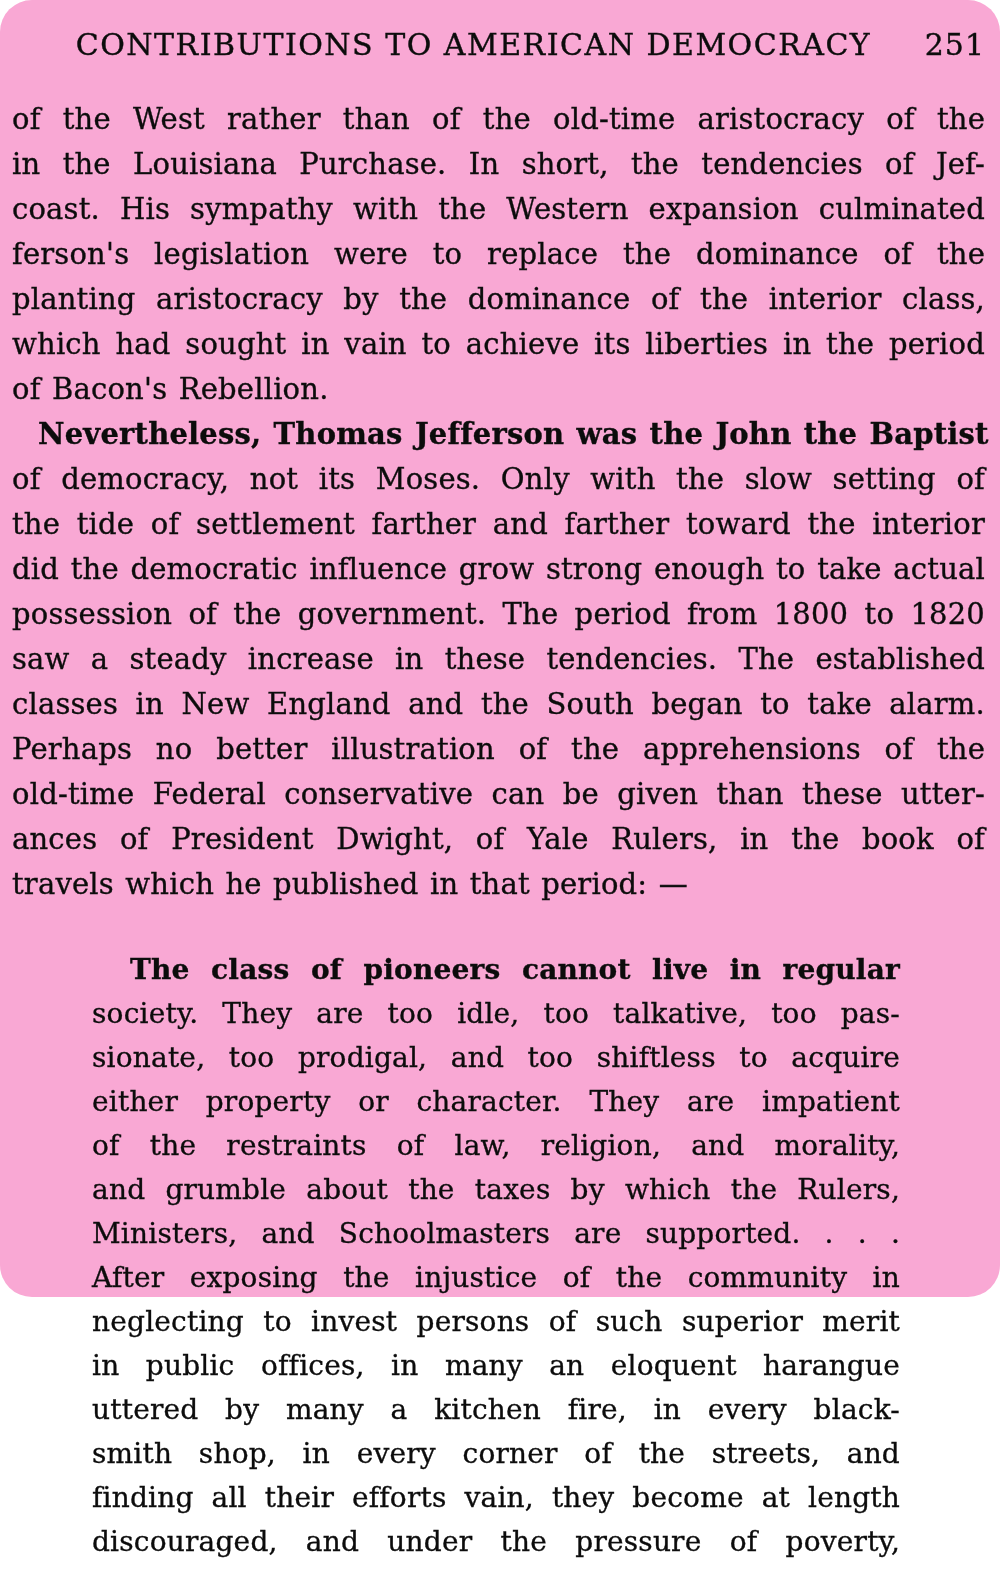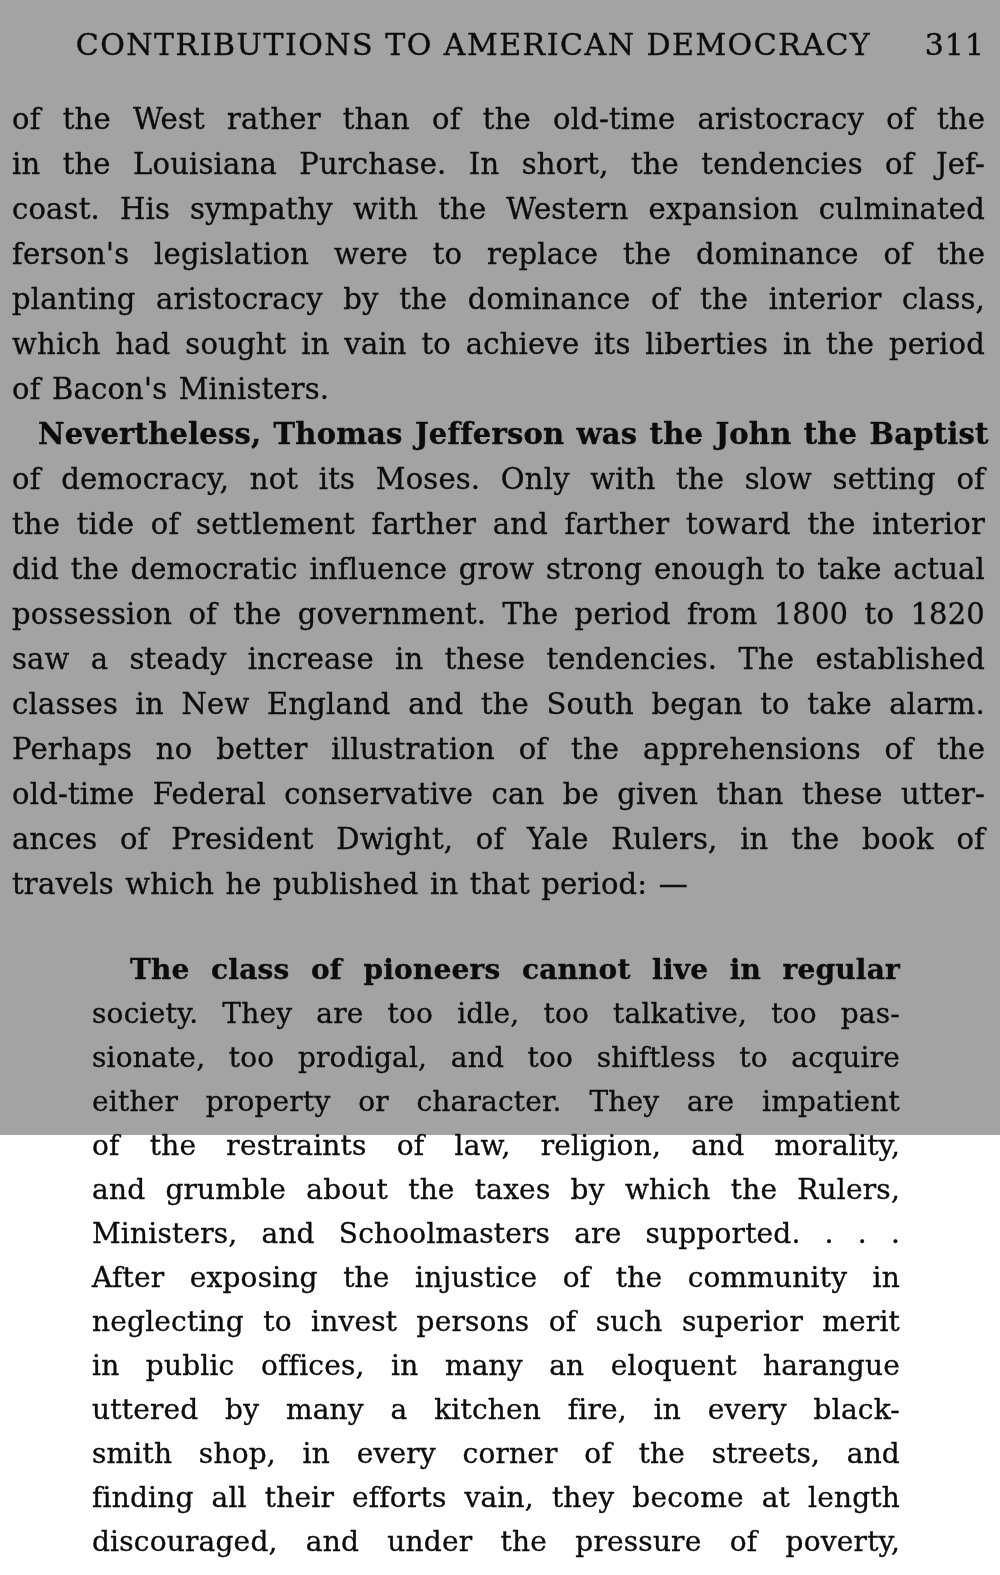--- a/index.html
+++ b/index.html
@@ -10,22 +10,23 @@
   body {
     width: 1000px;
     height: 1575px;
     overflow: hidden;
     font-family: "DejaVu Serif", serif;
     color: #0c0c0c;
   }
   .page {
     position: relative;
     width: 1000px;
-    height: 1135px;
-    background: #a3a3a3;
+    height: 1297px;
+    background: #f9a8d4;
+    border-radius: 32px;
   }
   .running-head {
     position: absolute;
     top: 24px;
     left: 12px;
     right: 15px;
     height: 42px;
     line-height: 42px;
     text-align: center;
     font-size: 30px;
@@ -78,33 +79,33 @@
     text-indent: 38px;
   }
 </style>
 </head>
 <body>
 
 <div class="page">
 
   <div class="running-head">
     <span>CONTRIBUTIONS TO AMERICAN DEMOCRACY</span>
-    <span class="folio">311</span>
+    <span class="folio">251</span>
   </div>
 
   <div class="body-text">
 
     <div>
       <div class="line">of the West rather than of the old-time aristocracy of the</div>
       <div class="line">in the Louisiana Purchase. In short, the tendencies of Jef-</div>
       <div class="line">coast. His sympathy with the Western expansion culminated</div>
       <div class="line">ferson's legislation were to replace the dominance of the</div>
       <div class="line">planting aristocracy by the dominance of the interior class,</div>
       <div class="line">which had sought in vain to achieve its liberties in the period</div>
-      <div class="line align-left">of Bacon's Ministers.</div>
+      <div class="line align-left">of Bacon's Rebellion.</div>
     </div>
 
     <div>
       <div class="line indent">Nevertheless, Thomas Jefferson was the John the Baptist</div>
       <div class="line">of democracy, not its Moses. Only with the slow setting of</div>
       <div class="line">the tide of settlement farther and farther toward the interior</div>
       <div class="line">did the democratic influence grow strong enough to take actual</div>
       <div class="line">possession of the government. The period from 1800 to 1820</div>
       <div class="line">saw a steady increase in these tendencies. The established</div>
       <div class="line">classes in New England and the South began to take alarm.</div>

